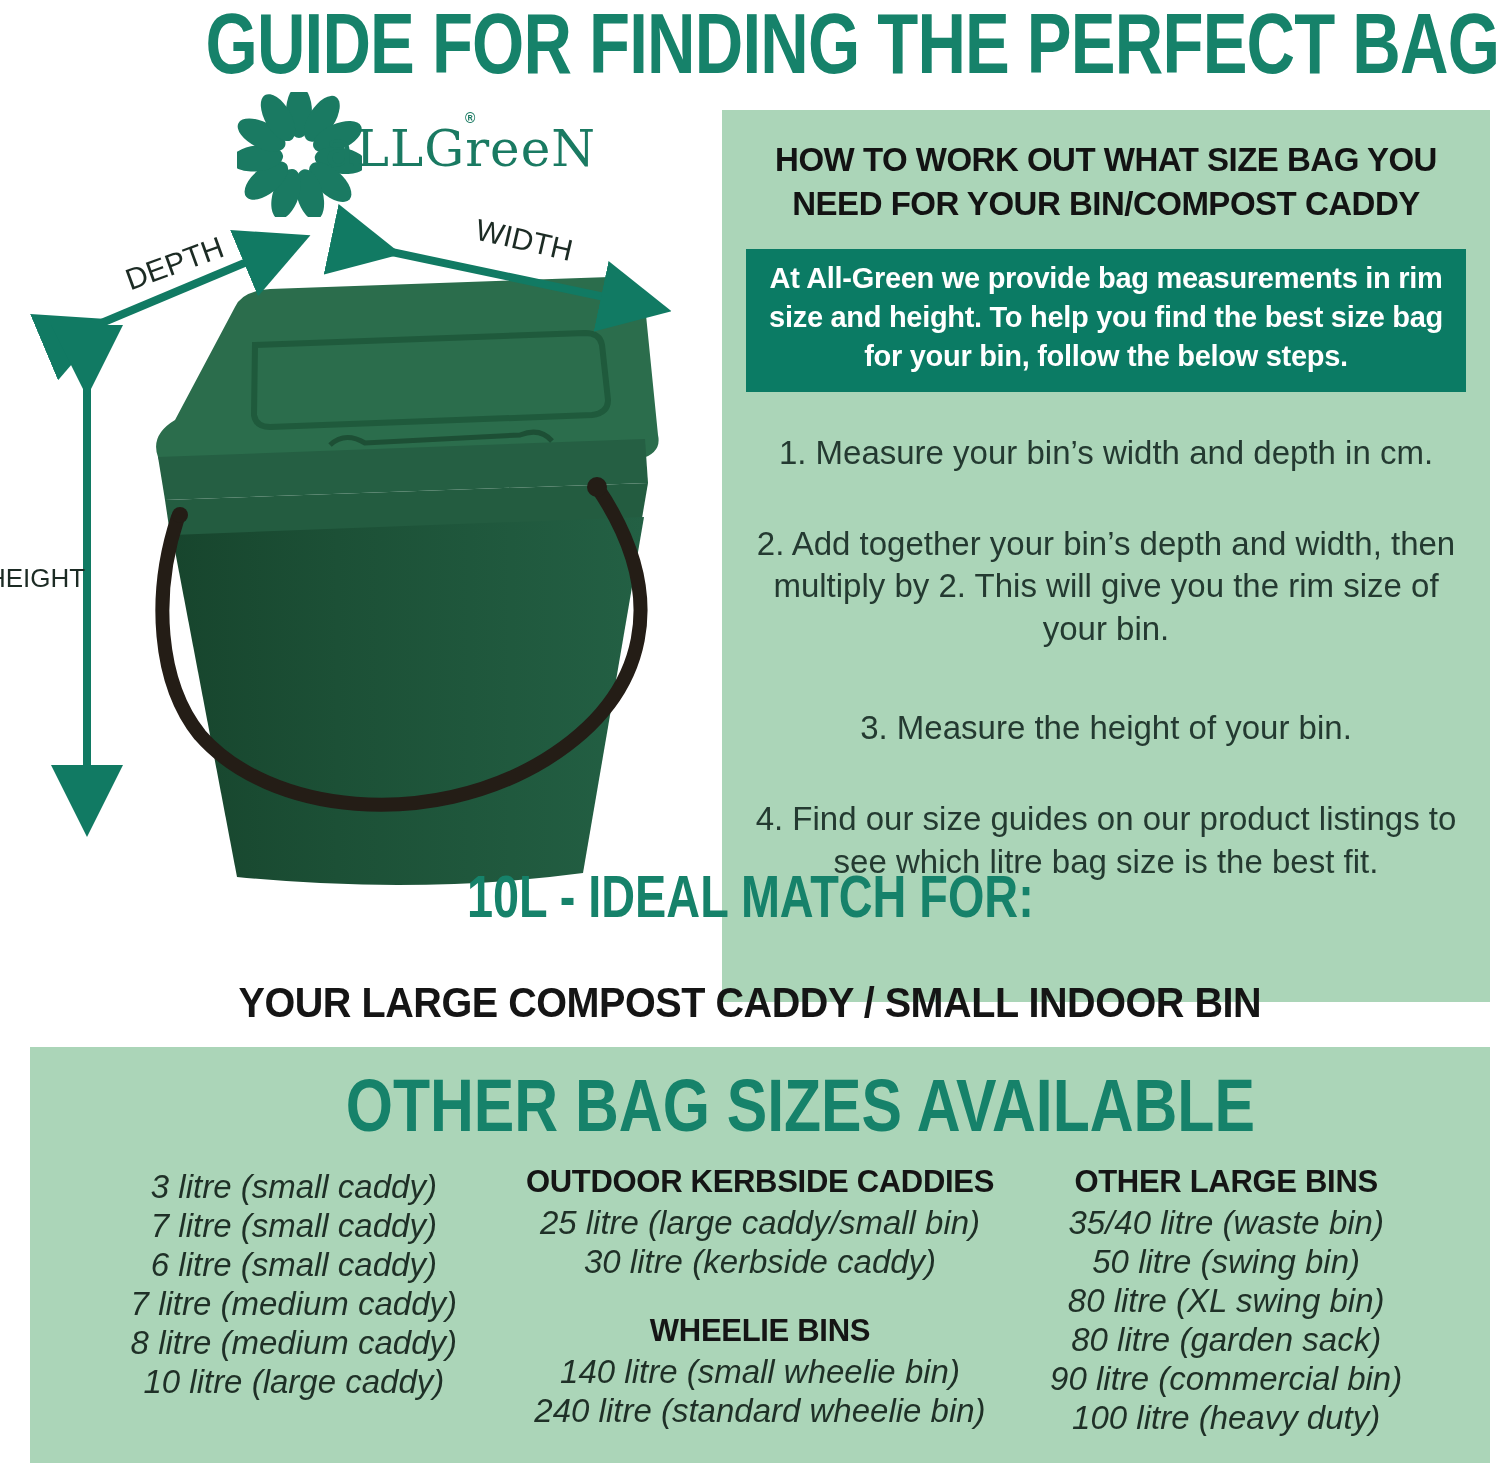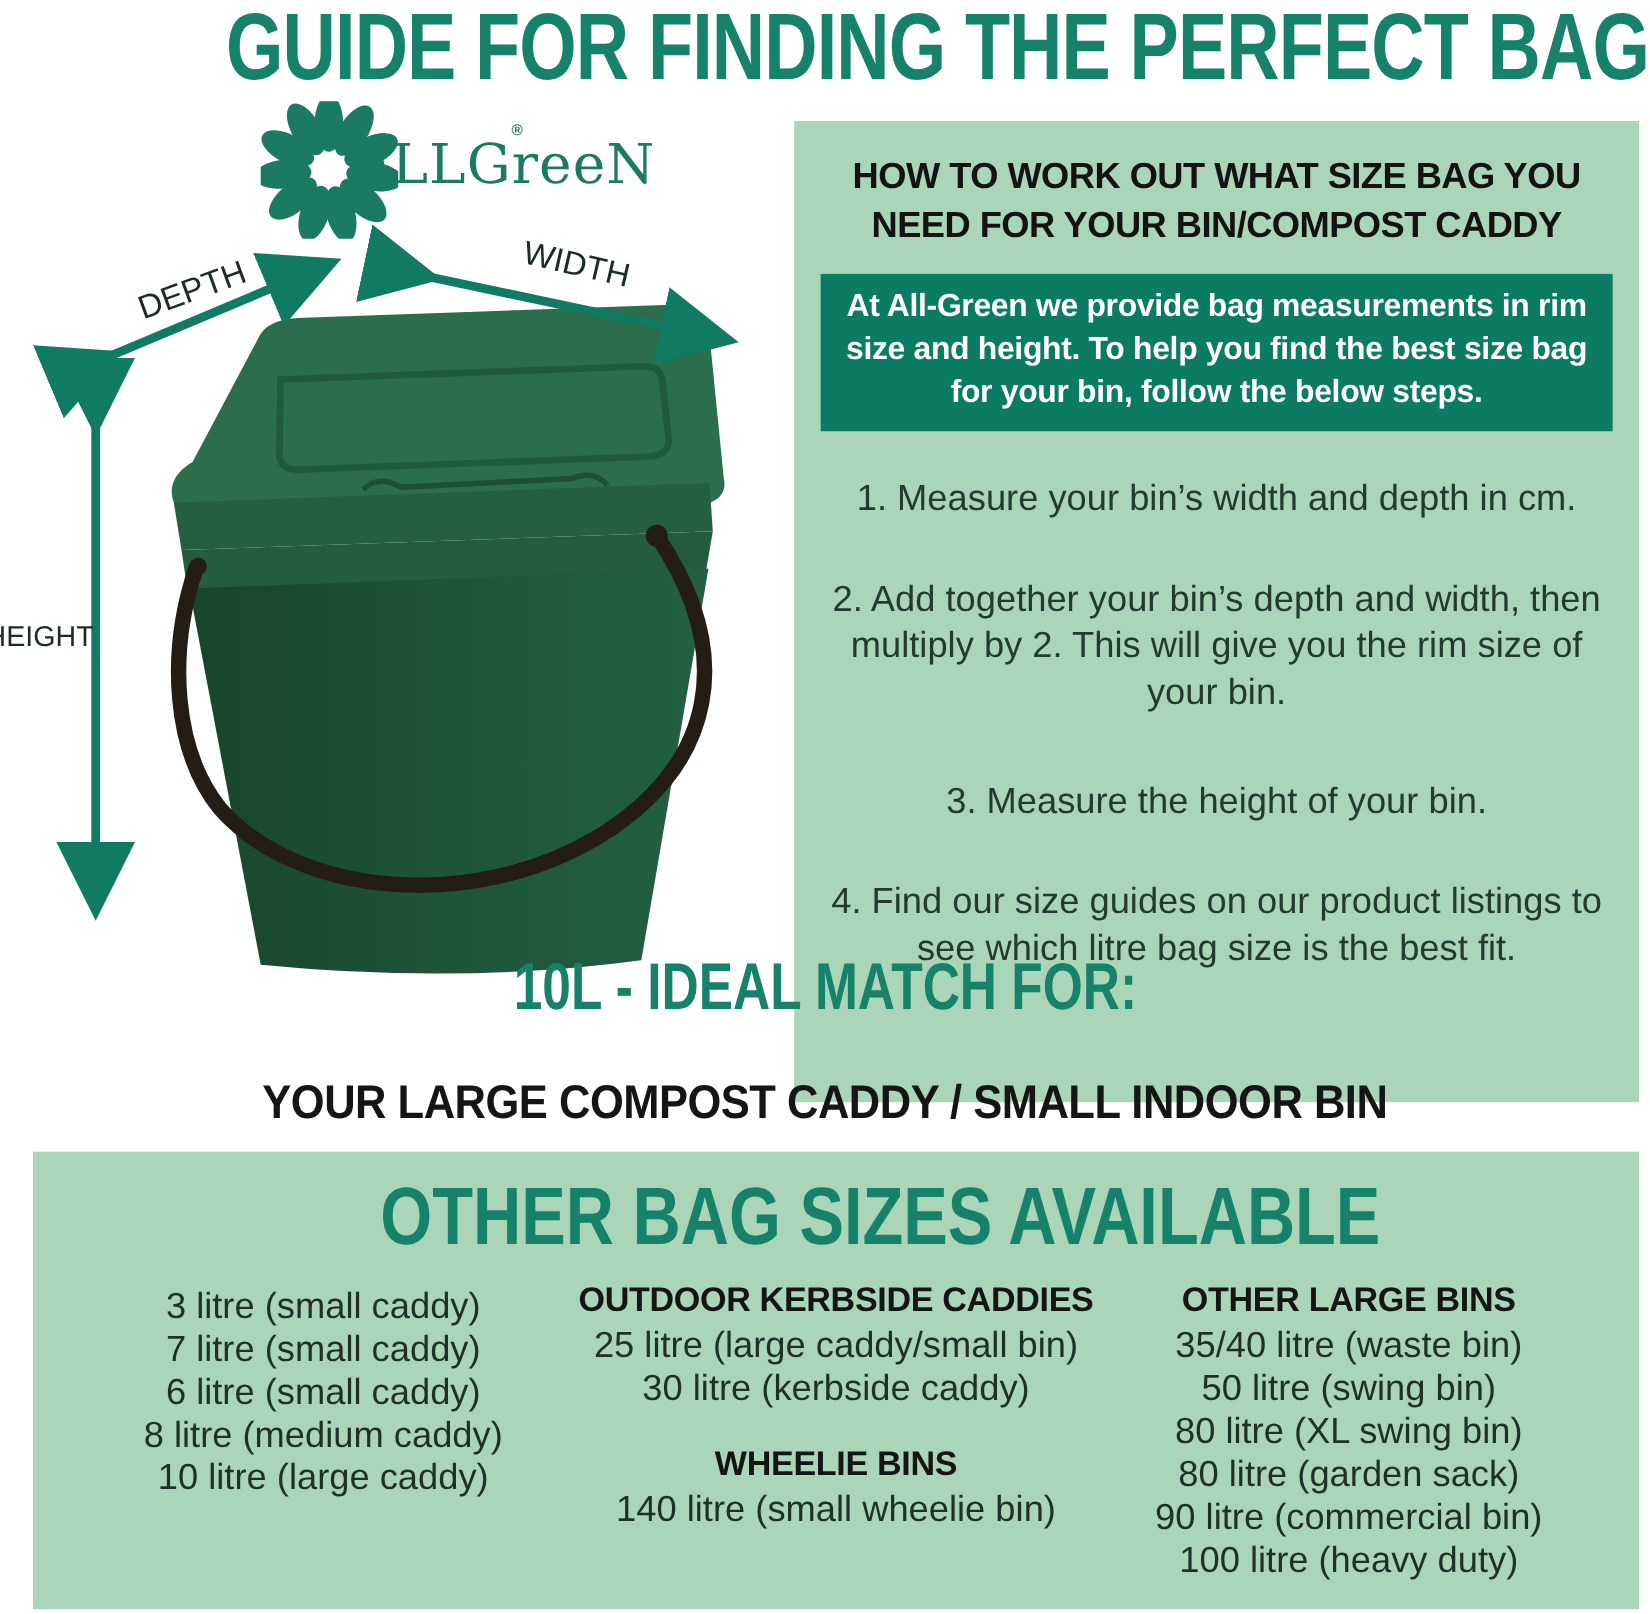--- a/index.html
+++ b/index.html
@@ -59,21 +59,21 @@
   }
   .other-heading{
     margin-top:16px;width:100%;text-align:center;
     color:#16826a;font-size:74px;font-weight:bold;padding-left:40px;
   }
   .other-heading .squeeze{transform:scaleX(0.82);}
   .columns{display:flex;flex-direction:row;margin-top:16px;padding:0 50px;}
   .col{flex:1;text-align:center;}
   .col-mid{flex:1.18;}
   .group-title{color:#151515;font-size:31px;font-weight:bold;letter-spacing:-0.3px;}
-  .group-items{color:#1f3027;font-size:33px;line-height:39px;margin-top:3px;}
+  .group-items{color:#1f3027;font-size:33px;line-height:39px;margin-top:3px;font-style:italic;}
   .group-gap{margin-top:32px;}
 </style>
 </head>
 <body>
 
 <div class="canvas">
 
   <div class="main-title">
     <span class="squeeze">GUIDE FOR FINDING THE PERFECT BAG SIZE</span>
   </div>
@@ -156,34 +156,36 @@
     <div class="other-heading">
       <span class="squeeze">OTHER BAG SIZES AVAILABLE</span>
     </div>
     <div class="columns">
 
       <div class="col">
         <div class="group-items">
           <div>3 litre (small caddy)</div>
           <div>7 litre (small caddy)</div>
           <div>6 litre (small caddy)</div>
+          <div>7 litre (medium caddy)</div>
           <div>8 litre (medium caddy)</div>
           <div>10 litre (large caddy)</div>
         </div>
       </div>
 
       <div class="col col-mid">
         <div class="group-title">OUTDOOR KERBSIDE CADDIES</div>
         <div class="group-items">
           <div>25 litre (large caddy/small bin)</div>
           <div>30 litre (kerbside caddy)</div>
         </div>
         <div class="group-title group-gap">WHEELIE BINS</div>
         <div class="group-items">
           <div>140 litre (small wheelie bin)</div>
+          <div>240 litre (standard wheelie bin)</div>
         </div>
       </div>
 
       <div class="col">
         <div class="group-title">OTHER LARGE BINS</div>
         <div class="group-items">
           <div>35/40 litre (waste bin)</div>
           <div>50 litre (swing bin)</div>
           <div>80 litre (XL swing bin)</div>
           <div>80 litre (garden sack)</div>

